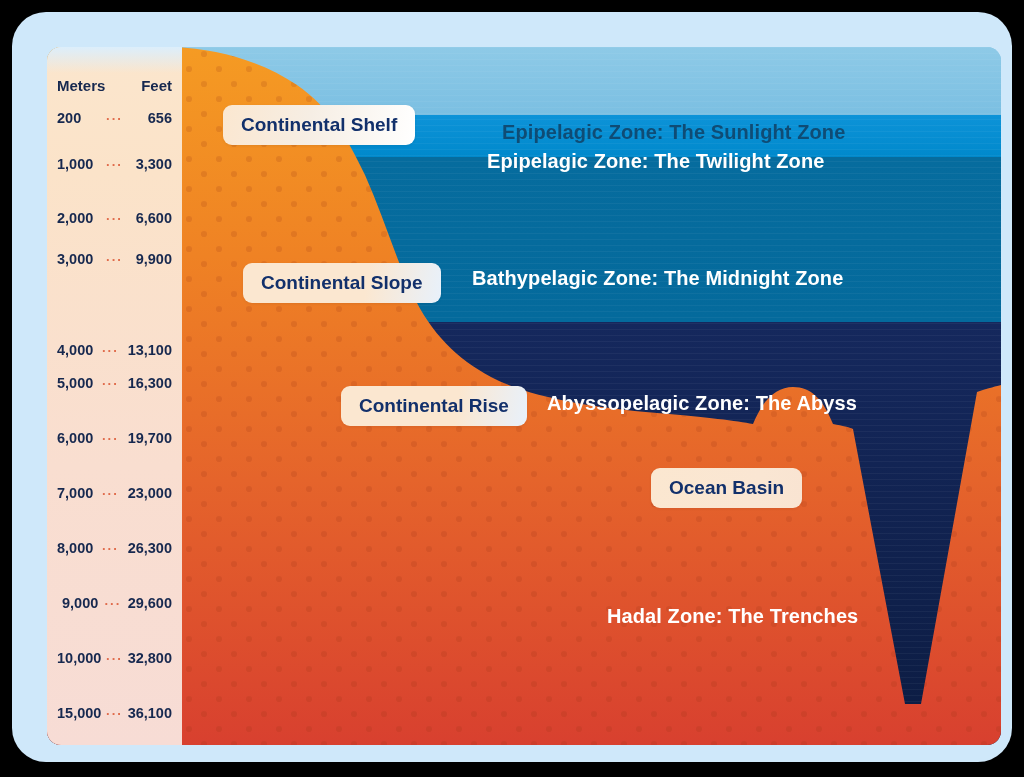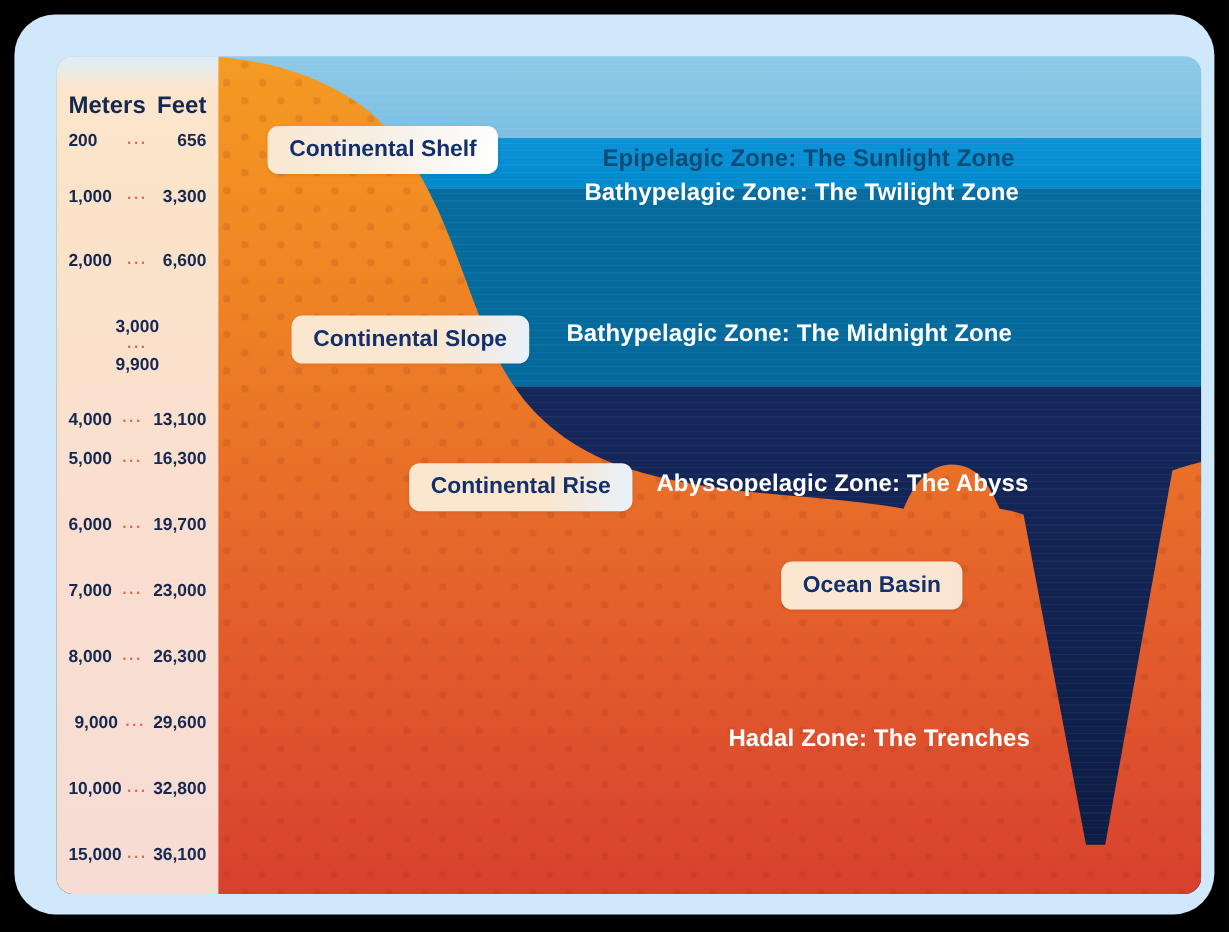--- a/index.html
+++ b/index.html
@@ -58,21 +58,21 @@
   #scale-top-fade{position:absolute;left:0;top:0;width:100%;height:26px;
          background:linear-gradient(#dceefb,rgba(251,230,205,0));}
   .srow{position:absolute;left:0;width:100%;display:flex;align-items:center;
         justify-content:space-between;padding:0 10px;box-sizing:border-box;
         font-size:14.5px;font-weight:bold;color:#16284f;}
   .srow .dots{color:#e06a4a;font-size:13px;letter-spacing:1.4px;
         flex:0 0 auto;padding:0 2px;}
   .srow .m{flex:0 0 auto;}
   .srow .f{flex:0 0 auto;}
   #shead{top:30px;}
-  #shead .m,#shead .f{font-size:20px;}
+  #shead .m,#shead .f{font-size:15px;}
 </style>
 </head>
 <body>
 
 <div id="frame">
 
   <div id="canvas">
 
     <div class="zone" id="z-epi"></div>
     <div class="zone" id="z-meso"></div>
@@ -112,21 +112,21 @@
           </clipPath>
         </defs>
         <g clip-path="url(#landClip)">
           <rect x="0" y="0" width="954" height="698" fill="url(#sandGrad)"></rect>
           <rect x="0" y="0" width="954" height="698" fill="url(#dots)"></rect>
         </g>
       </svg>
     </div>
 
     <div class="zlabel" id="lb-epi">Epipelagic Zone: The Sunlight Zone</div>
-    <div class="zlabel" id="lb-meso">Bathypelagic Zone: The Twilight Zone</div>
+    <div class="zlabel" id="lb-meso">Epipelagic Zone: The Twilight Zone</div>
     <div class="zlabel" id="lb-bathy">Bathypelagic Zone: The Midnight Zone</div>
     <div class="zlabel" id="lb-abyss">Abyssopelagic Zone: The Abyss</div>
     <div class="zlabel" id="lb-hadal">Hadal Zone: The Trenches</div>
 
     <div class="pill" id="p-shelf">Continental Shelf</div>
     <div class="pill" id="p-slope">Continental Slope</div>
     <div class="pill" id="p-rise">Continental Rise</div>
     <div class="pill" id="p-basin">Ocean Basin</div>
   </div>
 
@@ -147,21 +147,21 @@
         <div class="srow" style="top: 109px;">
           <span class="m">1,000</span>
           <span class="dots">···</span>
           <span class="f">3,300</span>
         </div>
         <div class="srow" style="top: 163px; align-items: flex-end;">
           <span class="m">2,000</span>
           <span class="dots">···</span>
           <span class="f">6,600</span>
         </div>
-        <div class="srow" style="top: 218px; flex-direction: column;">
+        <div class="srow" style="top: 204px;">
           <span class="m">3,000</span>
           <span class="dots">···</span>
           <span class="f">9,900</span>
         </div>
         <div class="srow" style="top: 259px; margin-top: 36px;">
           <span class="m">4,000</span>
           <span class="dots">···</span>
           <span class="f">13,100</span>
         </div>
         <div class="srow" style="top: 328px;">

